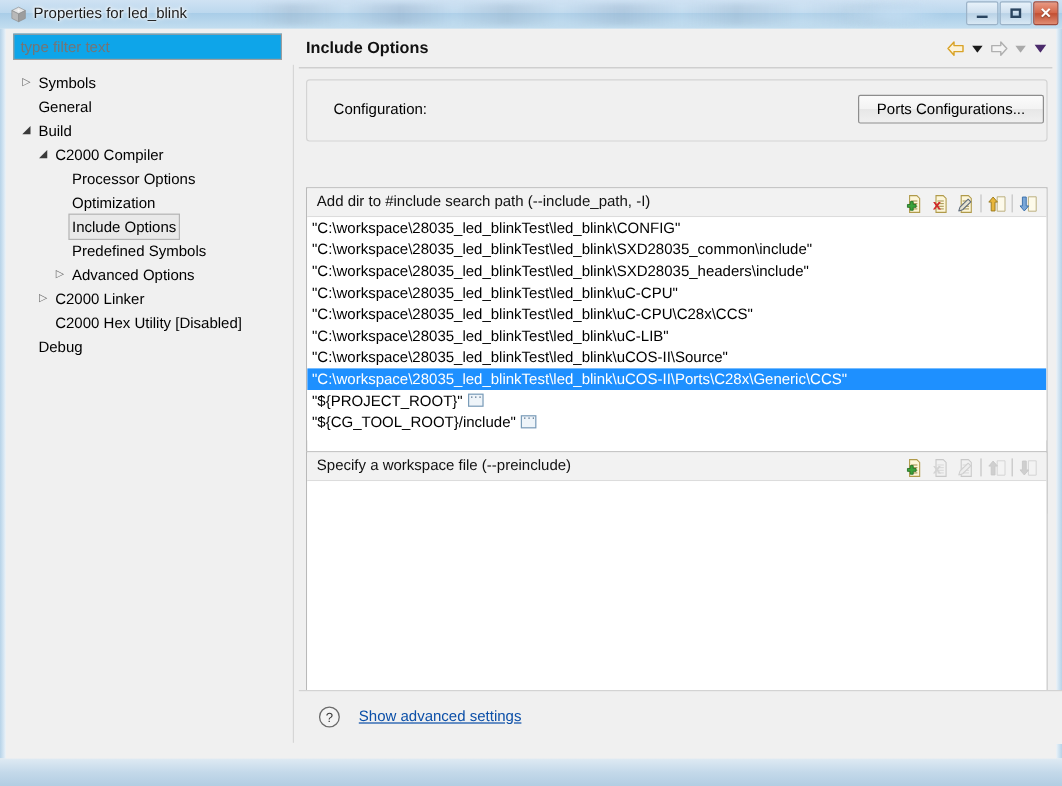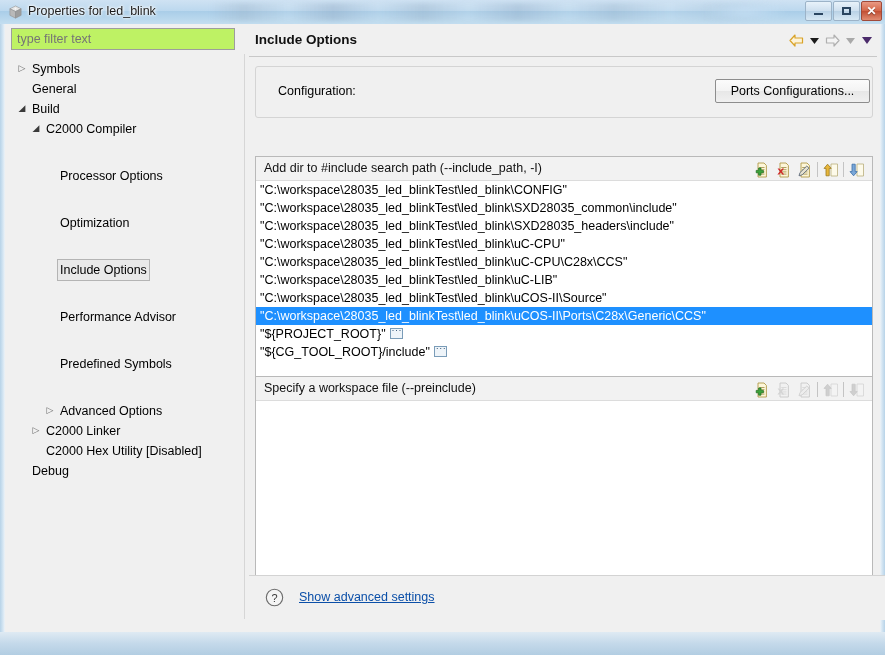--- a/index.html
+++ b/index.html
@@ -118,21 +118,21 @@
 
   
   #left-pane {
     position: absolute; left: 3px; top: 4px;
     width: 233px; height: 563px;
   }
   #filter-box {
     position: absolute; left: 3px; top: 0;
     width: 224px; height: 22px;
     border: 1px solid #9d9d9d;
-    background: #bef264;
+    background: #0ea5e9;
   }
   #filter-input {
     width: 100%; height: 100%;
     border: 0; outline: none;
     padding: 0 5px;
     font-family: "Liberation Sans", sans-serif;
     font-size: 12.5px;
     color: #3a3a3a;
     background: transparent;
   }
@@ -159,21 +159,21 @@
     display: inline-block;
     width: 14px;
     text-align: center;
     font-size: 9px;
     color: #6b6b6b;
     vertical-align: top;
   }
   .tw.expanded { color: #3a3a3a; }
   .ind0 { padding-left: 4px; }
   .ind1 { padding-left: 18px; }
-  .ind2 { padding-left: 32px; margin-top: 27px; }
+  .ind2 { padding-left: 32px; }
   .nochild { display: inline-block; width: 14px; }
 
   
   #pane-split {
     position: absolute; left: 239px; top: 30px;
     width: 1px; height: 565px;
     background: #d6d6d6;
   }
 
   
@@ -386,21 +386,20 @@
         <input id="filter-input" type="text" placeholder="type filter text" style="">
       </div>
       <div id="tree">
           <div class="tree-item ind0"><span class="tw">▷</span><span class="t-label">Symbols</span></div>
           <div class="tree-item ind0"><span class="nochild"></span><span class="t-label">General</span></div>
           <div class="tree-item ind0"><span class="tw expanded">◢</span><span class="t-label">Build</span></div>
           <div class="tree-item ind1"><span class="tw expanded">◢</span><span class="t-label">C2000 Compiler</span></div>
           <div class="tree-item ind2"><span class="nochild"></span><span class="t-label">Processor Options</span></div>
           <div class="tree-item ind2"><span class="nochild"></span><span class="t-label">Optimization</span></div>
           <div class="tree-item ind2 selected"><span class="nochild"></span><span class="t-label">Include Options</span></div>
-          <div class="tree-item ind2"><span class="nochild"></span><span class="t-label">Performance Advisor</span></div>
           <div class="tree-item ind2"><span class="nochild"></span><span class="t-label">Predefined Symbols</span></div>
           <div class="tree-item ind2"><span class="tw">▷</span><span class="t-label">Advanced Options</span></div>
           <div class="tree-item ind1"><span class="tw">▷</span><span class="t-label">C2000 Linker</span></div>
           <div class="tree-item ind1"><span class="nochild"></span><span class="t-label">C2000 Hex Utility  [Disabled]</span></div>
           <div class="tree-item ind0"><span class="nochild"></span><span class="t-label">Debug</span></div>
         </div>
     </div>
 
     <div id="pane-split"></div>
 

